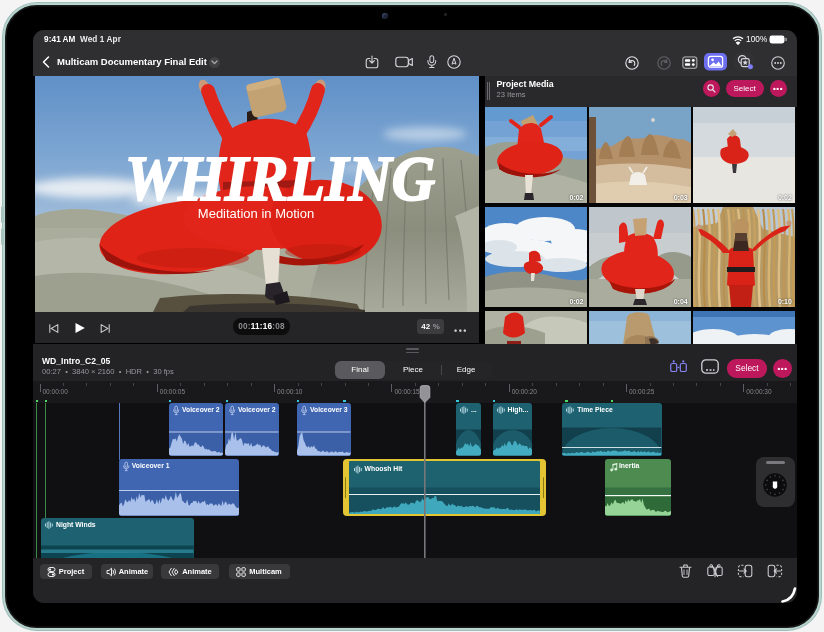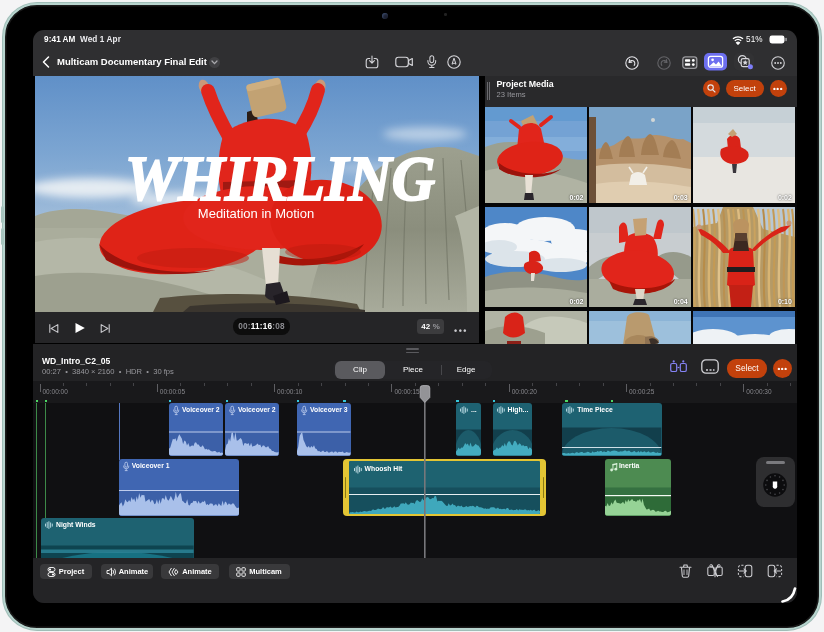--- a/index.html
+++ b/index.html
@@ -20,39 +20,39 @@
 #timeline{position:absolute;left:0;top:314.2px;width:764px;height:259.3px;background:#101012}
 #tlheader{position:absolute;left:0;top:0;width:764px;height:37.3px;background:#232325}
 #ruler{position:absolute;left:0;top:37.3px;width:764px;height:21.7px;background:#19191b}
 #tracks{position:absolute;left:0;top:59px;width:764px;height:155px;background:#101012}
 #tlbottom{position:absolute;left:0;top:214.3px;width:764px;height:45px;background:#242426}
 .clip{position:absolute;border-radius:3px;overflow:hidden}
 .cliplabel{position:absolute;left:4px;top:3px;color:#fff;font-size:6.8px;font-weight:700;white-space:nowrap}
 .rlabel{position:absolute;top:7px;color:#87878c;font-size:6.5px;white-space:nowrap}
 .btn{position:absolute;background:#39393b;border-radius:4px;color:#fff;font-size:7.5px;font-weight:700;
   display:flex;align-items:center;justify-content:center;gap:3px}
-.pill{position:absolute;background:#c2410c;border-radius:9px;color:#fff;font-size:8px;font-weight:400;
+.pill{position:absolute;background:#be185d;border-radius:9px;color:#fff;font-size:8px;font-weight:400;
   display:flex;align-items:center;justify-content:center}
 .seg{position:absolute;top:0;height:100%;display:flex;align-items:center;justify-content:center;
   color:#fff;font-size:8px;border-radius:7px}
 </style></head><body>
 <div id="stage">
 <div id="ipad"></div>
 <div class="camdot" style="left:382px;top:13px;width:6px;height:6px;background:#1c2030;box-shadow:inset 1px 1px 2px #3a4a6a"></div>
 <div class="camdot" style="left:444px;top:13px;width:2.5px;height:2.5px;background:#222"></div>
 <div style="position:absolute;left:1px;top:206px;width:3px;height:17px;background:#a7c4be;border-radius:2px"></div>
 <div style="position:absolute;left:1px;top:228px;width:3px;height:17px;background:#a7c4be;border-radius:2px"></div>
 <div id="screen">
 <div id="topbar"></div>
       <div class="sbtext" style="left:11px;top:5.5px">9:41 AM</div>
       <div class="sbtext" style="left:47px;top:5.5px;color:#ededf0">Wed 1 Apr</div>
       <svg class="icon" style="left:699px;top:5px" width="12" height="10" viewBox="0 0 12 10">
         <path d="M1 3.8 C3.8 1.2 8.2 1.2 11 3.8 M2.8 5.8 C4.8 4 7.2 4 9.2 5.8 M4.6 7.8 C5.4 7 6.6 7 7.4 7.8 L6 9.2 Z" fill="none" stroke="#fff" stroke-width="1.3"></path>
       </svg>
-      <div class="sbtext" style="left:713px;top:5.5px;font-weight:400">51%</div>
+      <div class="sbtext" style="left:713px;top:5.5px;font-weight:400">100%</div>
       <svg class="icon" style="left:736px;top:5.5px" width="19" height="9" viewBox="0 0 19 9">
         <rect x="0.5" y="0.5" width="15" height="8" rx="2.4" fill="#fff"></rect>
         <rect x="16.3" y="2.8" width="1.6" height="3.4" rx="0.8" fill="#9a9a9e"></rect>
       </svg>
       <svg class="icon" style="left:9px;top:26.5px" width="8" height="12" viewBox="0 0 8 12">
         <path d="M6.5 1 L1.5 6 L6.5 11" fill="none" stroke="#fff" stroke-width="1.5" stroke-linecap="round" stroke-linejoin="round"></path>
       </svg>
       <div id="title">Multicam Documentary Final Edit</div>
       <div style="position:absolute;left:176px;top:27.5px;width:11px;height:11px;border-radius:50%;background:#404043"></div>
       <svg class="icon" style="left:178px;top:30.5px" width="7" height="5" viewBox="0 0 7 5">
@@ -335,21 +335,21 @@
             </g>
           </svg></div>
       </div>
       <div id="timeline">
         <div id="tlheader">
           <div style="position:absolute;left:373px;top:4.5px;width:13px;height:1.6px;background:#5a5a5e;border-radius:1px"></div>
           <div style="position:absolute;left:373px;top:8px;width:13px;height:1.6px;background:#5a5a5e;border-radius:1px"></div>
           <div style="position:absolute;left:9px;top:12px;color:#fff;font-size:8.6px;font-weight:700">WD_Intro_C2_05</div>
           <div style="position:absolute;left:9px;top:23px;color:#98989d;font-size:7.6px">00:27 &nbsp;•&nbsp; 3840 × 2160 &nbsp;•&nbsp; HDR &nbsp;•&nbsp; 30 fps</div>
           <div style="position:absolute;left:300px;top:17px;width:159px;height:18.5px;background:#252528;border-radius:7px">
-            <div class="seg" style="left:2px;width:50px;background:#5a5a5e;border-radius:6px">Clip</div>
+            <div class="seg" style="left:2px;width:50px;background:#5a5a5e;border-radius:6px">Final</div>
             <div class="seg" style="left:55px;width:50px">Piece</div>
             <div style="position:absolute;left:107.5px;top:4px;width:1px;height:10.5px;background:#47474b"></div>
             <div class="seg" style="left:108px;width:50px">Edge</div>
           </div>
           <svg class="icon" style="left:636.5px;top:16.5px" width="17" height="13" viewBox="0 0 17 13">
             <rect x="0.7" y="3.5" width="6" height="8" rx="1.6" fill="none" stroke="#8583f5" stroke-width="1.2"></rect>
             <rect x="10.3" y="3.5" width="6" height="8" rx="1.6" fill="none" stroke="#8583f5" stroke-width="1.2"></rect>
             <circle cx="3.7" cy="1.4" r="1.1" fill="#8583f5"></circle>
             <circle cx="13.3" cy="1.4" r="1.1" fill="#8583f5"></circle>
             <path d="M7.6 7.5 H9.4" stroke="#8583f5" stroke-width="1.2"></path>

